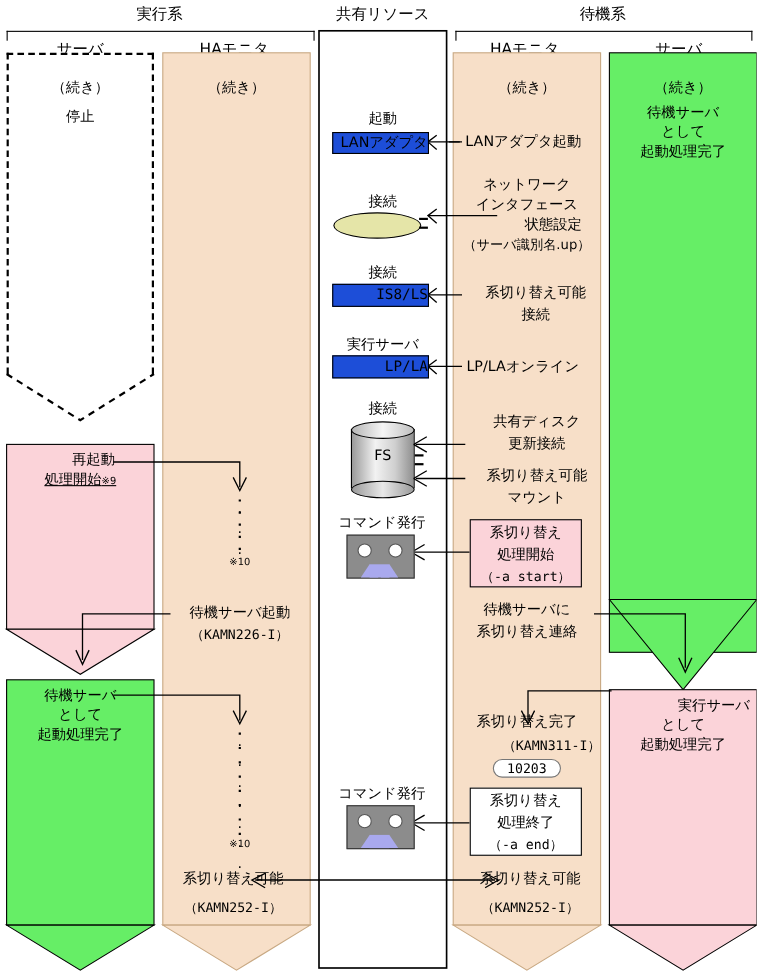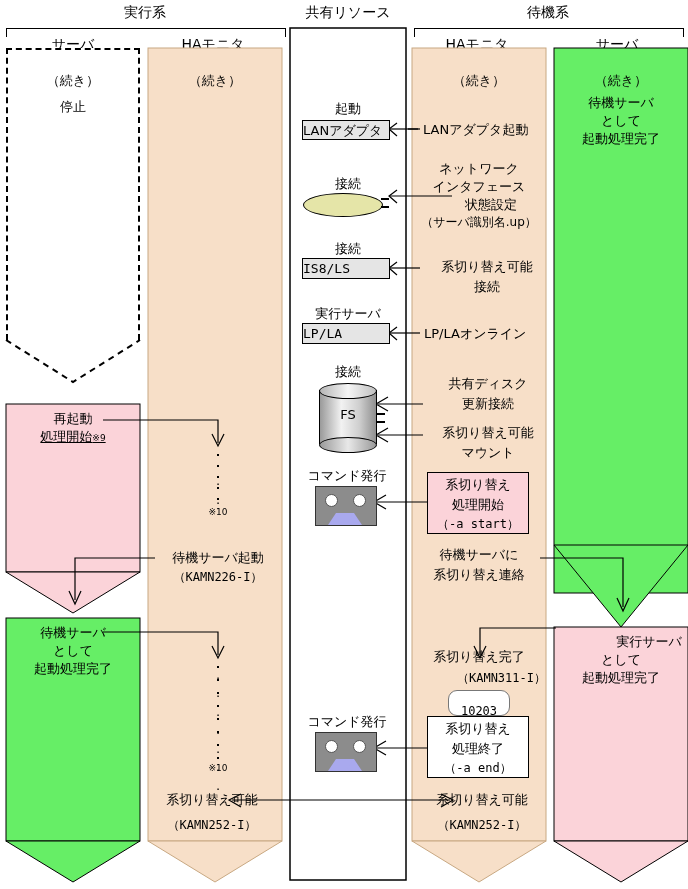--- a/index.html
+++ b/index.html
@@ -15,32 +15,32 @@
   .group-title{font-size:14px;text-align:center;}
   .bracket{
     border-left:1px solid #000;border-right:1px solid #000;border-top:1px solid #000;
   }
   .col-title{font-size:14px;text-align:center;}
   
   .lane{box-sizing:border-box;}
   .lane-dashed{border:2px dashed #000;background:#fff;}
   
   .resbox{
-    box-sizing:border-box;border:1px solid #000;background:#e5e5e5;
-    text-align:left;font-size:13px;line-height:1.45;
+    box-sizing:border-box;border:1px solid #000;background:#1d4ed8;
+    text-align:right;font-size:13px;line-height:1.45;
   }
   .cmdbox{
     box-sizing:border-box;border:1px solid #000;background:#fbd3d9;
     text-align:center;font-size:13px;line-height:1.55;padding-top:2px;
   }
   .small{font-size:9px;}
   .code{font-family:"DejaVu Sans Mono","Liberation Mono",monospace;}
   .pillnum{
     box-sizing:border-box;border:1px solid #777;border-radius:9px;background:#fff;
-    text-align:center;font-size:12px;padding:12px 8px;
+    text-align:center;font-size:12px;padding:0 8px;
   }
   .dots{font-size:13px;line-height:11px;text-align:center;letter-spacing:0;}
   svg{position:absolute;left:0;top:0;pointer-events:none;}
   .txt-blk{position:absolute;line-height:1.42;}
 </style>
 </head>
 <body>
 
 <div class="abs group-title" style="left:0;top:4px;width:290px;">実行系</div>
 <div class="abs group-title" style="left:288px;top:4px;width:120px;">共有リソース</div>
@@ -124,21 +124,21 @@
   <polyline points="474,646 480,658 486,646" fill="none" stroke="#000" stroke-width="1.2"></polyline>
 
   <line x1="232" y1="800" x2="450" y2="800" stroke="#000" stroke-width="1.2"></line>
   <polyline points="241,794 229,800 241,807" fill="none" stroke="#000" stroke-width="1.2"></polyline>
   <polyline points="441,794 453,800 441,807" fill="none" stroke="#000" stroke-width="1.2"></polyline>
 </svg>
 
 <div class="txt-blk ctr" style="left:6px;top:72px;width:134px;">（続き）</div>
 <div class="txt-blk ctr" style="left:6px;top:98px;width:134px;">停止</div>
 
-<div class="txt-blk ctr" style="left:6px;top:410px;width:134px;">再起動</div>
+<div class="txt-blk ctr" style="left:6px;top:410px;width:134px;padding-left:12px;">再起動</div>
 <div class="txt-blk ctr nowrap" style="left:6px;top:428px;width:134px;">
   <span>処理開始</span><span class="small">※9</span>
 </div>
 
 <div class="txt-blk ctr" style="left:6px;top:624px;width:134px;">待機サーバ</div>
 <div class="txt-blk ctr" style="left:6px;top:642px;width:134px;">として</div>
 <div class="txt-blk ctr" style="left:6px;top:660px;width:134px;">起動処理完了</div>
 
 <div class="txt-blk ctr" style="left:148px;top:72px;width:134px;">（続き）</div>
 <div class="txt-blk dots" style="left:148px;top:458px;width:140px;">·<br>·<br>·</div>
@@ -200,21 +200,21 @@
   <div style="position:absolute;left:20px;bottom:0;width:18px;height:12px;background:#a9a9ee;"></div>
   <div style="position:absolute;left:30px;bottom:0;width:0;height:0;border-left:8px solid transparent;border-right:8px solid transparent;border-bottom:12px solid #a9a9ee;"></div>
 </div>
 
 <div class="txt-blk ctr" style="left:412px;top:72px;width:134px;">（続き）</div>
 
 <div class="txt-blk" style="left:423px;top:121px;width:130px;">LANアダプタ起動</div>
 
 <div class="txt-blk ctr" style="left:412px;top:160px;width:134px;">ネットワーク</div>
 <div class="txt-blk ctr" style="left:412px;top:178px;width:134px;">インタフェース</div>
-<div class="txt-blk ctr" style="left:420px;top:196px;width:142px;">状態設定</div>
+<div class="txt-blk ctr" style="left:432px;top:196px;width:142px;">状態設定</div>
 <div class="txt-blk ctr" style="left:408px;top:214px;width:142px;font-size:12px;">（サーバ識別名.up）</div>
 
 <div class="txt-blk ctr" style="left:420px;top:258px;width:134px;">系切り替え可能</div>
 <div class="txt-blk ctr" style="left:420px;top:278px;width:134px;">接続</div>
 
 <div class="txt-blk" style="left:424px;top:325px;width:134px;">LP/LAオンライン</div>
 
 <div class="txt-blk ctr" style="left:420px;top:375px;width:136px;">共有ディスク</div>
 <div class="txt-blk ctr" style="left:420px;top:395px;width:136px;">更新接続</div>
 <div class="txt-blk ctr" style="left:415px;top:424px;width:146px;">系切り替え可能</div>

